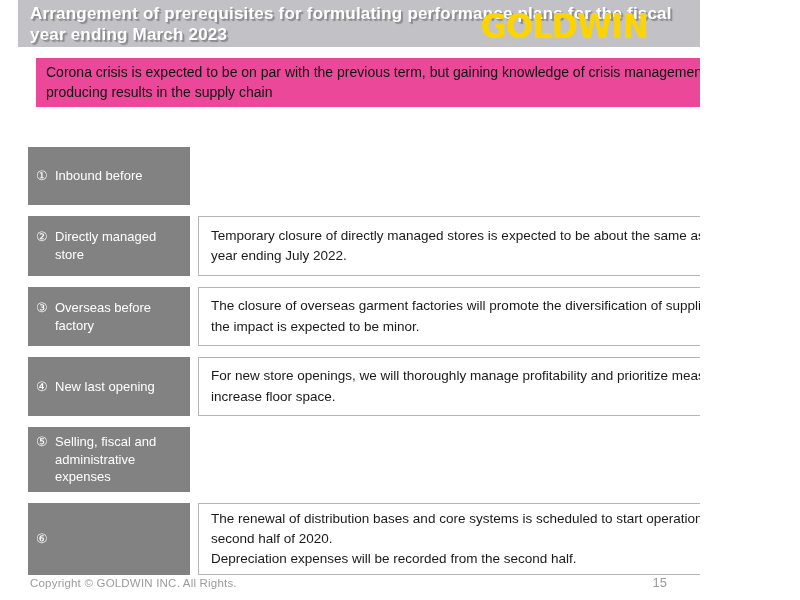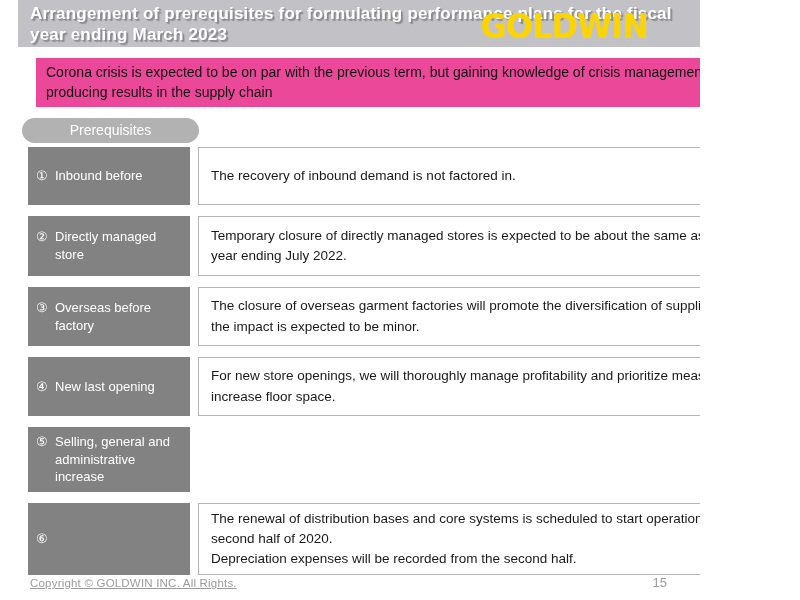--- a/index.html
+++ b/index.html
@@ -35,48 +35,44 @@
   .row-label { width:162px; flex:none; background:#828282; color:#ffffff; font-size:13px;
                line-height:1.35; padding:6px 4px 6px 8px; display:flex; align-items:center; }
   .label-inner { display:flex; width:100%; }
   .label-num { width:19px; flex:none; }
   .label-text { flex:1; }
   .row-text { flex:1; background:#ffffff; border:1px solid #b5b5b5; padding:5px 12px;
               font-size:13.5px; line-height:1.5; color:#1a1a1a; display:flex; align-items:center; }
   .row-text span { white-space:pre-line; }
 
   
-  .copyright { position:absolute; left:30px; bottom:11px; font-size:11.5px; color:#9b9b9b; letter-spacing:0.2px;text-decoration:underline; }
+  .copyright { position:absolute; left:30px; bottom:11px; font-size:11.5px; color:#9b9b9b; letter-spacing:0.2px; }
   .page-num { position:absolute; right:33px; bottom:10px; font-size:13px; color:#9b9b9b;margin-left:42px; }
 </style>
 </head>
 <body>
 
 <div class="slide">
 
   <div class="header">
     <div class="title">Arrangement of prerequisites for formulating performance plans for the fiscal year ending March 2023</div>
     <div class="logo">GOLDWIN</div>
   </div>
 
   <div class="subtitle">Corona crisis is expected to be on par with the previous term, but gaining knowledge of crisis management and producing results in the supply chain</div>
 
-  <div class="pill">Prerequisites</div>
 
   <div class="rows">
 
     <div class="row">
       <div class="row-label">
         <div class="label-inner">
           <span class="label-num">①</span>
           <span class="label-text">Inbound before</span>
         </div>
-      </div>
-      <div class="row-text">
-        <span>The recovery of inbound demand is not factored in.</span>
       </div>
     </div>
 
     <div class="row">
       <div class="row-label">
         <div class="label-inner">
           <span class="label-num">②</span>
           <span class="label-text">Directly managed store</span>
         </div>
       </div>
@@ -106,21 +102,21 @@
       </div>
       <div class="row-text">
         <span>For new store openings, we will thoroughly manage profitability and prioritize measures to increase floor space.</span>
       </div>
     </div>
 
     <div class="row">
       <div class="row-label">
         <div class="label-inner">
           <span class="label-num">⑤</span>
-          <span class="label-text">Selling, general and administrative increase</span>
+          <span class="label-text">Selling, fiscal and administrative expenses</span>
         </div>
       </div>
     </div>
 
     <div class="row">
       <div class="row-label">
         <div class="label-inner">
           <span class="label-num">⑥</span>
         </div>
       </div>

